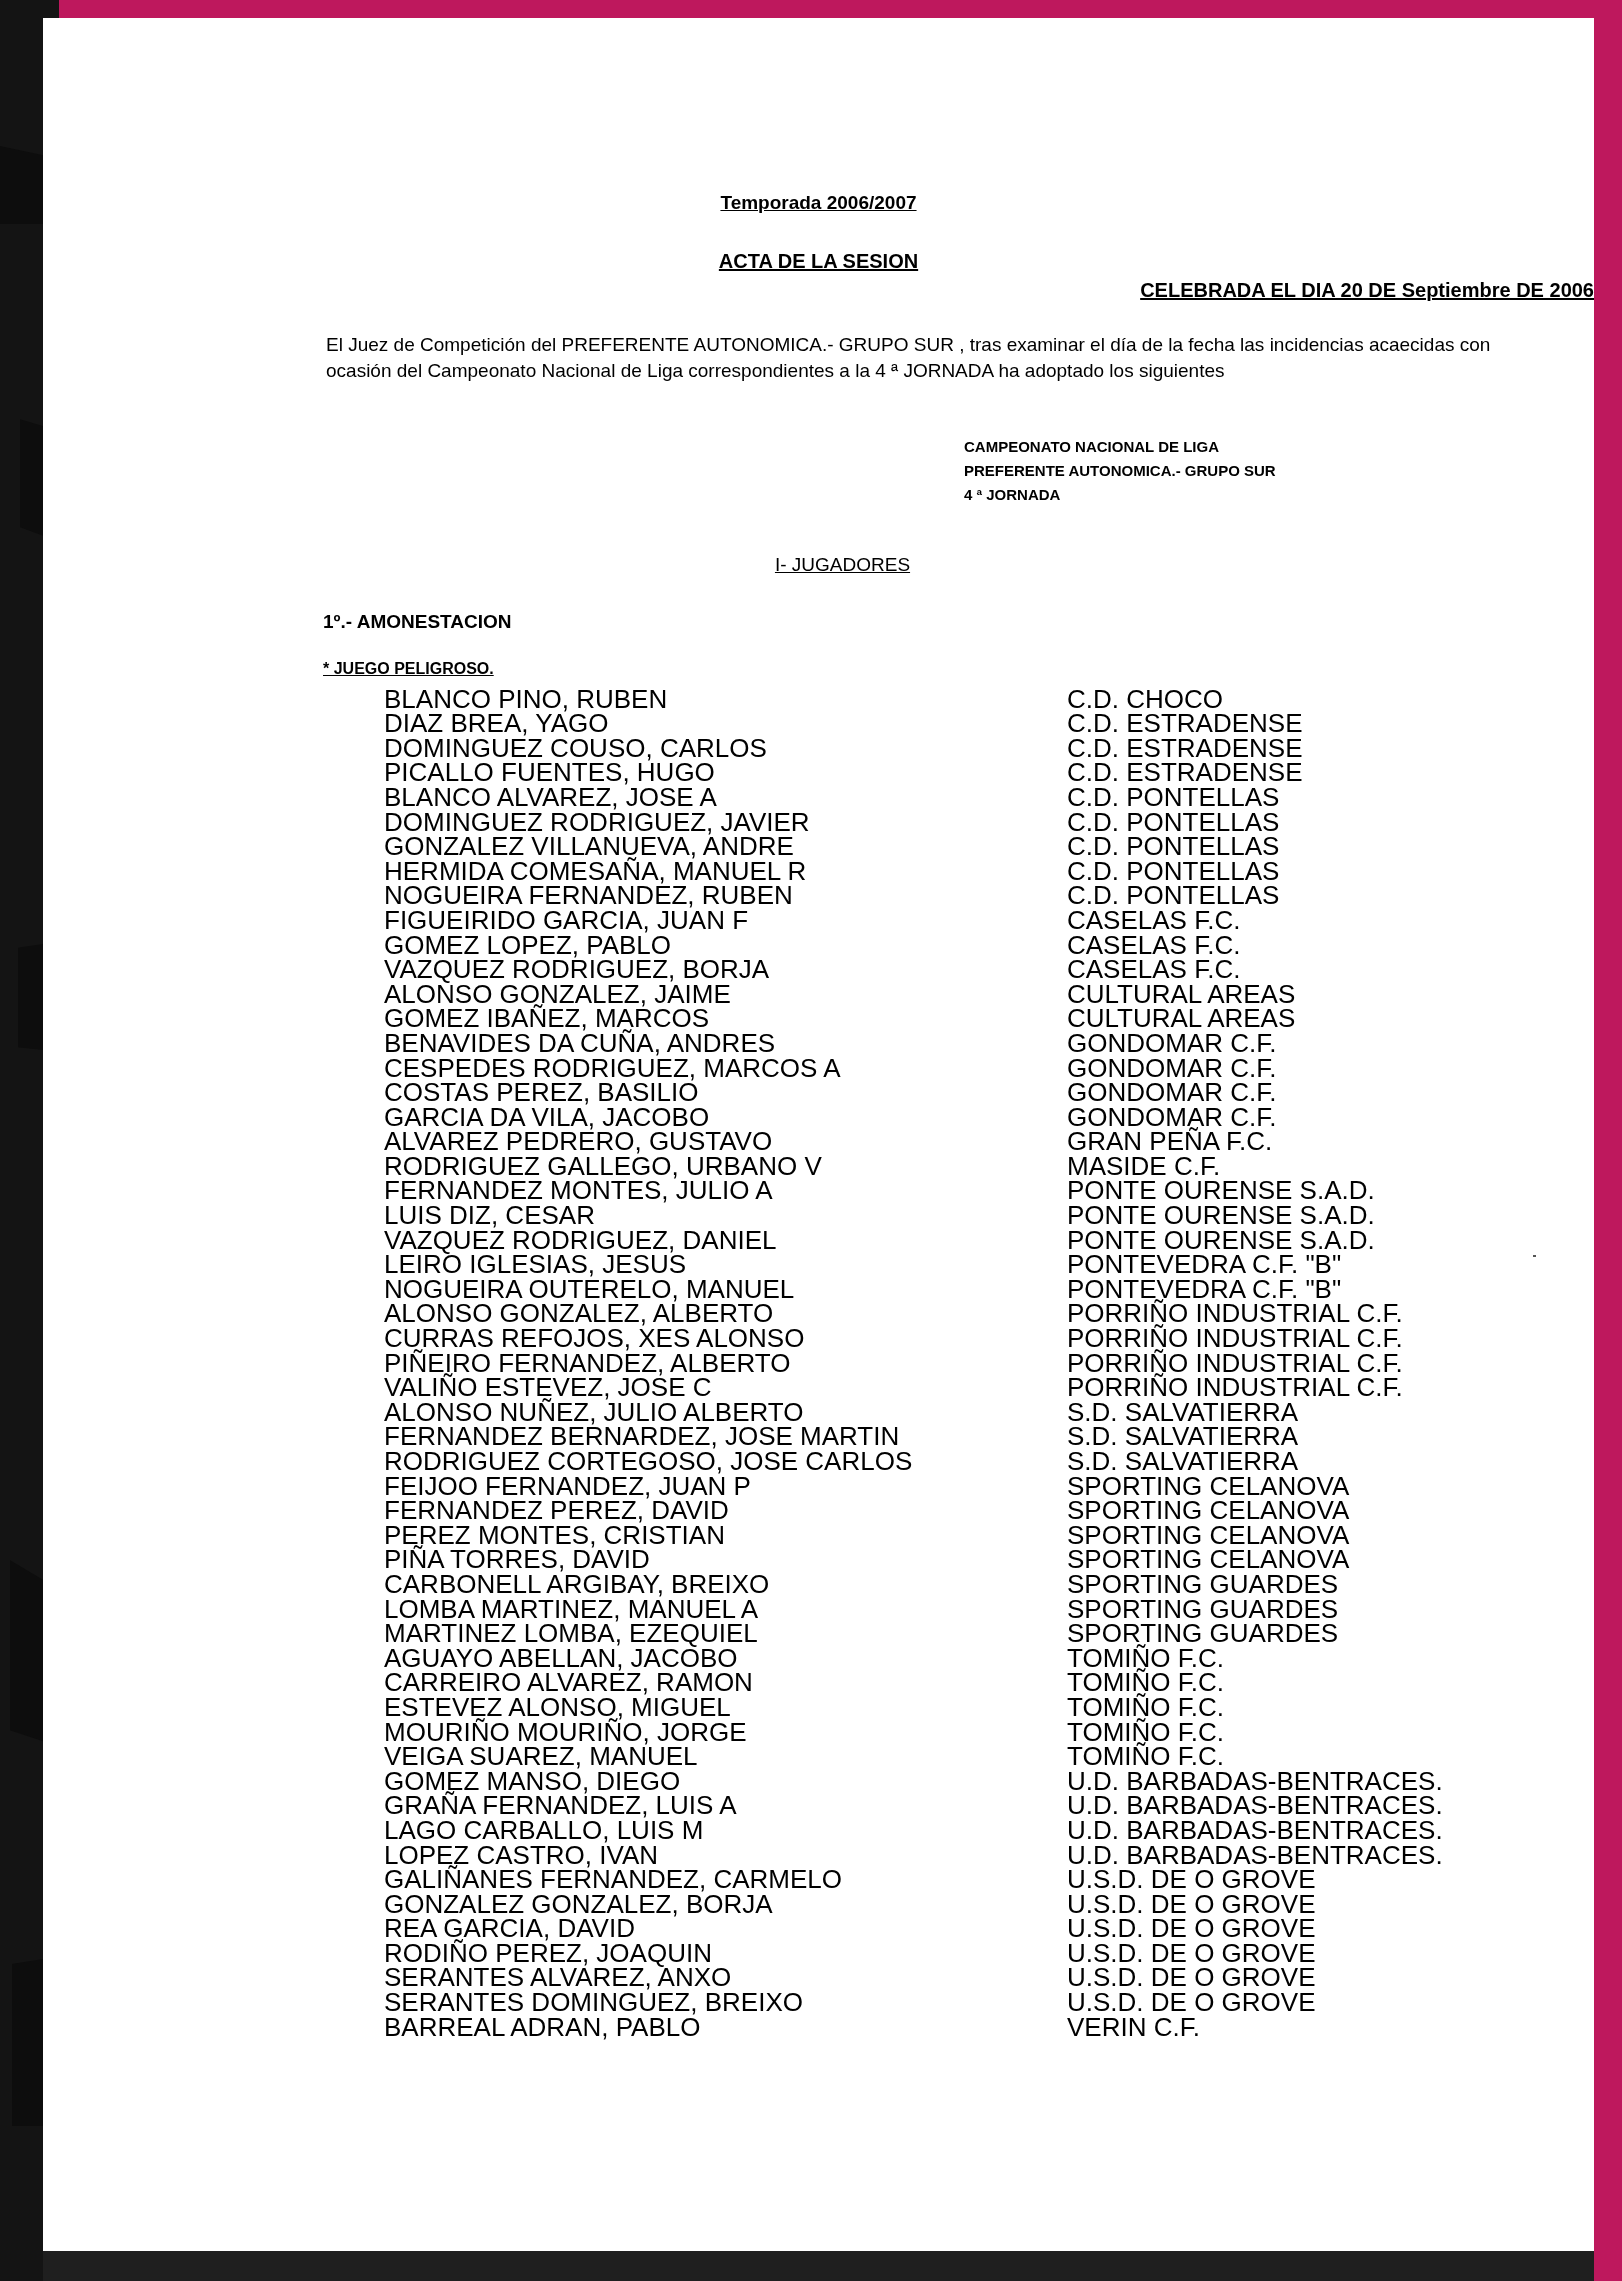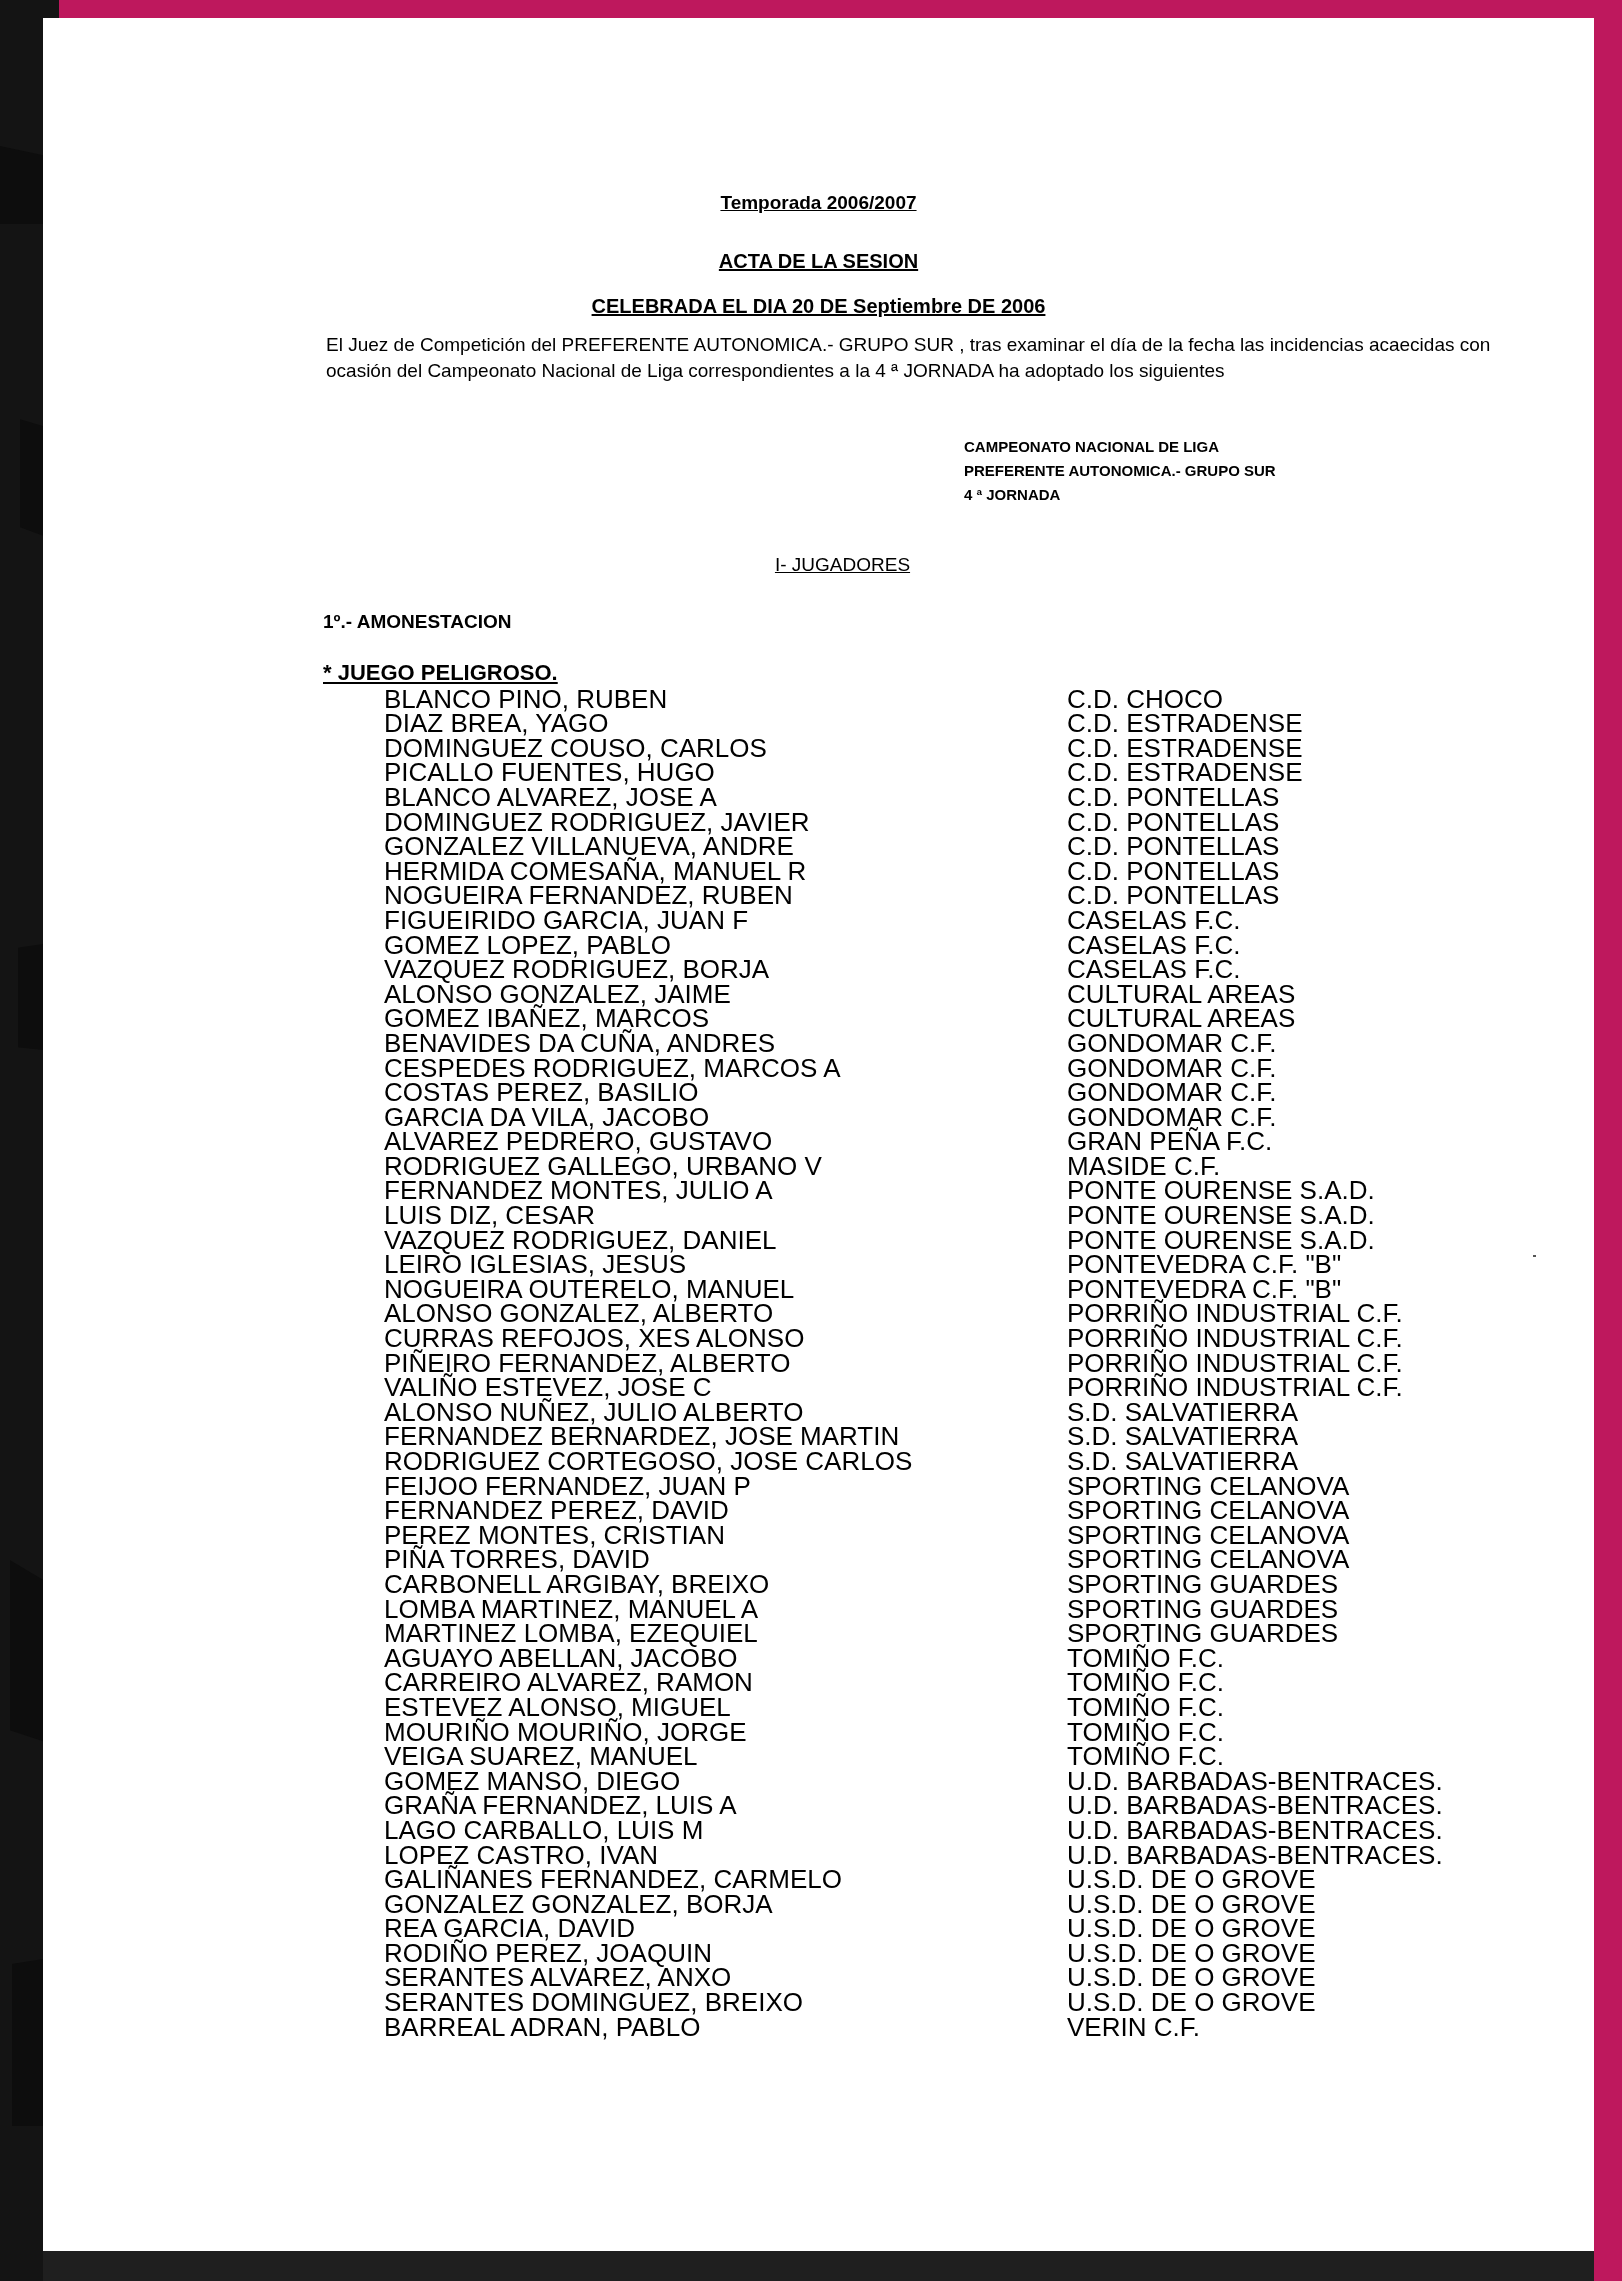--- a/index.html
+++ b/index.html
@@ -56,24 +56,23 @@
   .line-acta {
     position: absolute;
     left: 0; top: 232px; width: 1551px;
     text-align: center;
     font-size: 20px;
     font-weight: bold;
   }
   .line-celebrada {
     position: absolute;
     left: 0; top: 261px; width: 1551px;
-    text-align: center;
+    text-align: right;
     font-size: 20px;
     font-weight: bold;
-    margin-top: 16px;
   }
   .para {
     position: absolute;
     left: 283px; top: 314px; width: 1209px;
     font-size: 19px;
     line-height: 26px;
     text-align: left;
   }
   .acuerdos {
     position: absolute;
@@ -96,21 +95,21 @@
   }
   .amonestacion {
     position: absolute;
     left: 280px; top: 593px;
     font-size: 19px;
     font-weight: bold;
   }
   .peligroso {
     position: absolute;
     left: 280px; top: 642px;
-    font-size: 22px;
+    font-size: 16px;
     font-weight: bold;
     text-align: right;
   }
   .list {
     position: absolute;
     left: 341px; top: 669px;
     width: 1170px;
     font-size: 26px;
   }
   .row {

